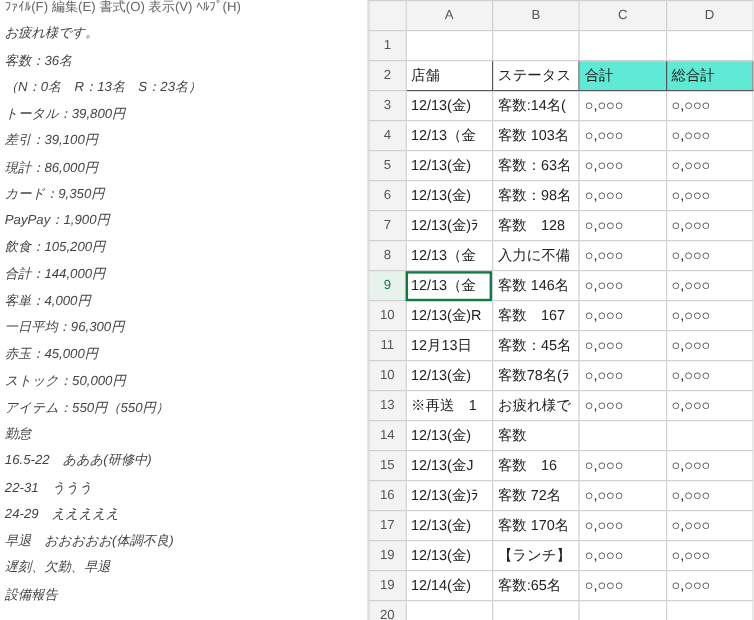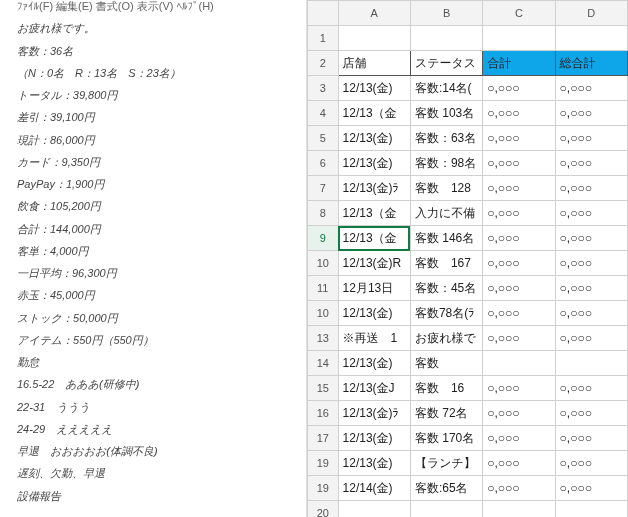--- a/index.html
+++ b/index.html
@@ -14,21 +14,21 @@
   .wrap {
     display: flex;
     width: 628px;
     height: 517px;
   }
   
   .left {
     width: 307px;
     height: 517px;
     box-sizing: border-box;
-    padding: 0 6px 0 17px;
+    padding: 0 6px 0 4px;
     font-size: 11px;
     color: #444;
     line-height: 1.25;
     overflow: hidden;
     border-right: 1px solid #e0e0e0;
     background: #fff;
   }
   .left .partial {
     color: #666;
     margin-top: 0;
@@ -77,21 +77,21 @@
   .colB { width: 71px; }
   .colC { width: 71px; }
   .colD { width: 71px; }
   td.cell { text-align: left; color:#222;}
   .hdr2 {
     background: #fff;
     border:1px solid #555 !important;
     color:#000;
   }
   .hdr2.hl {
-    background: #0ea5e9;
+    background: #5eead4;
   }
   
   th.rowhdr.sel {
     color: #107c41;
     background:#e8f2ec;
   }
   
   td.active {
     outline: 2px solid #107c41;
     outline-offset: -2px;

